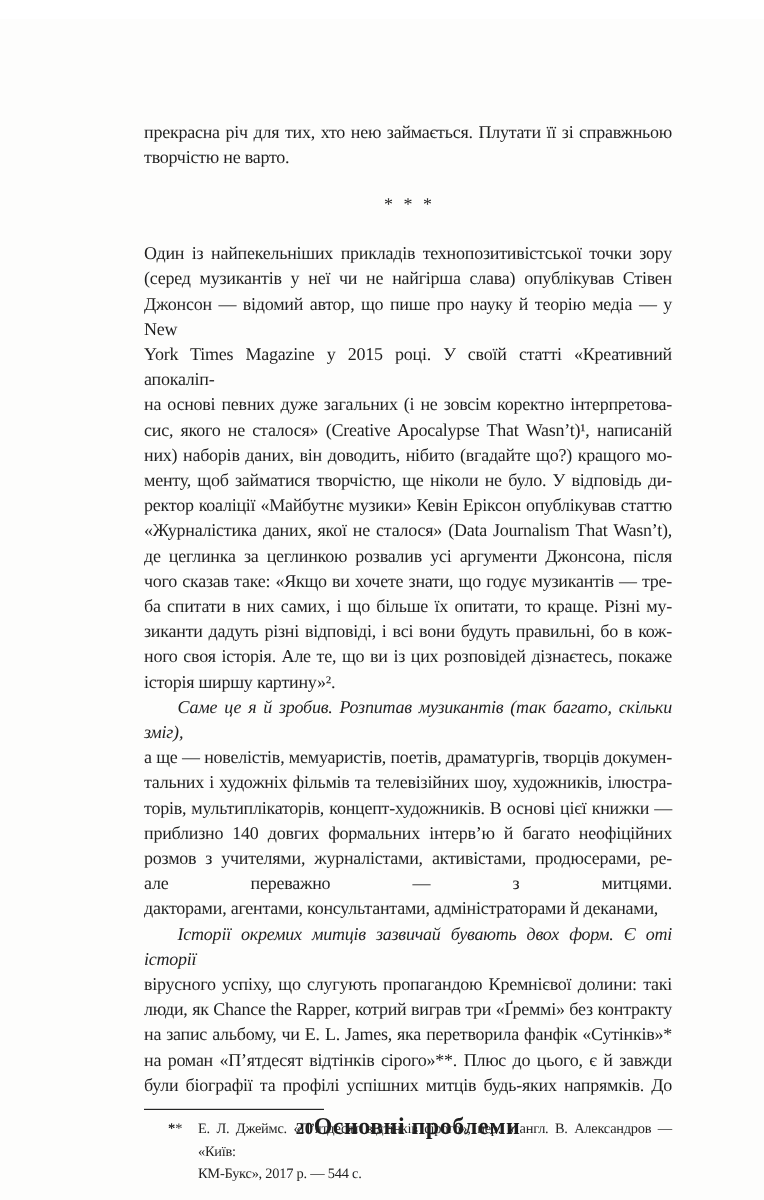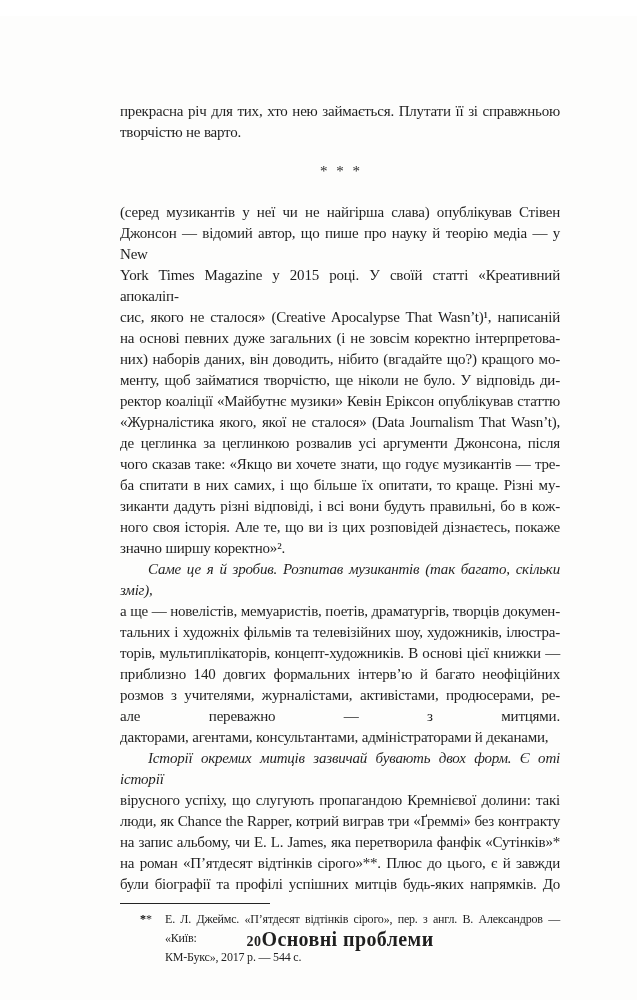--- a/index.html
+++ b/index.html
@@ -68,35 +68,36 @@
   <div class="text-block">
 
     <div class="para flush-last">
         <div class="tline">прекрасна річ для тих, хто нею займається. Плутати її зі справжньою</div>
         <div class="tline">творчістю не варто.</div>
       </div>
 
     <div class="sep">* * *</div>
 
     <div class="para flush-last">
+        <div class="tline">Один із найпекельніших прикладів технопозитивістської точки зору</div>
         <div class="tline">(серед музикантів у неї чи не найгірша слава) опублікував Стівен</div>
         <div class="tline">Джонсон — відомий автор, що пише про науку й теорію медіа — у New</div>
         <div class="tline">York Times Magazine у 2015 році. У своїй статті «Креативний апокаліп-</div>
+        <div class="tline">на основі певних дуже загальних (і не зовсім коректно інтерпретова-</div>
         <div class="tline">сис, якого не сталося» (Creative Apocalypse That Wasn’t)¹, написаній</div>
-        <div class="tline">на основі певних дуже загальних (і не зовсім коректно інтерпретова-</div>
         <div class="tline">них) наборів даних, він доводить, нібито (вгадайте що?) кращого мо-</div>
         <div class="tline">менту, щоб займатися творчістю, ще ніколи не було. У відповідь ди-</div>
         <div class="tline">ректор коаліції «Майбутнє музики» Кевін Еріксон опублікував статтю</div>
-        <div class="tline">«Журналістика якого, якої не сталося» (Data Journalism That Wasn’t),</div>
+        <div class="tline">«Журналістика даних, якої не сталося» (Data Journalism That Wasn’t),</div>
         <div class="tline">де цеглинка за цеглинкою розвалив усі аргументи Джонсона, після</div>
         <div class="tline">чого сказав таке: «Якщо ви хочете знати, що годує музикантів — тре-</div>
         <div class="tline">ба спитати в них самих, і що більше їх опитати, то краще. Різні му-</div>
         <div class="tline">зиканти дадуть різні відповіді, і всі вони будуть правильні, бо в кож-</div>
         <div class="tline">ного своя історія. Але те, що ви із цих розповідей дізнаєтесь, покаже</div>
-        <div class="tline">значно ширшу коректно»².</div>
+        <div class="tline">історія ширшу картину»².</div>
       </div>
 
     <div class="para flush-last indent">
         <div class="tline">Саме це я й зробив. Розпитав музикантів (так багато, скільки зміг),</div>
         <div class="tline">а ще — новелістів, мемуаристів, поетів, драматургів, творців докумен-</div>
         <div class="tline">тальних і художніх фільмів та телевізійних шоу, художників, ілюстра-</div>
         <div class="tline">торів, мультиплікаторів, концепт-художників. В основі цієї книжки —</div>
         <div class="tline">приблизно 140 довгих формальних інтерв’ю й багато неофіційних</div>
         <div class="tline">розмов з учителями, журналістами, активістами, продюсерами, ре-</div>
         <div class="tline">але переважно — з митцями.</div>

